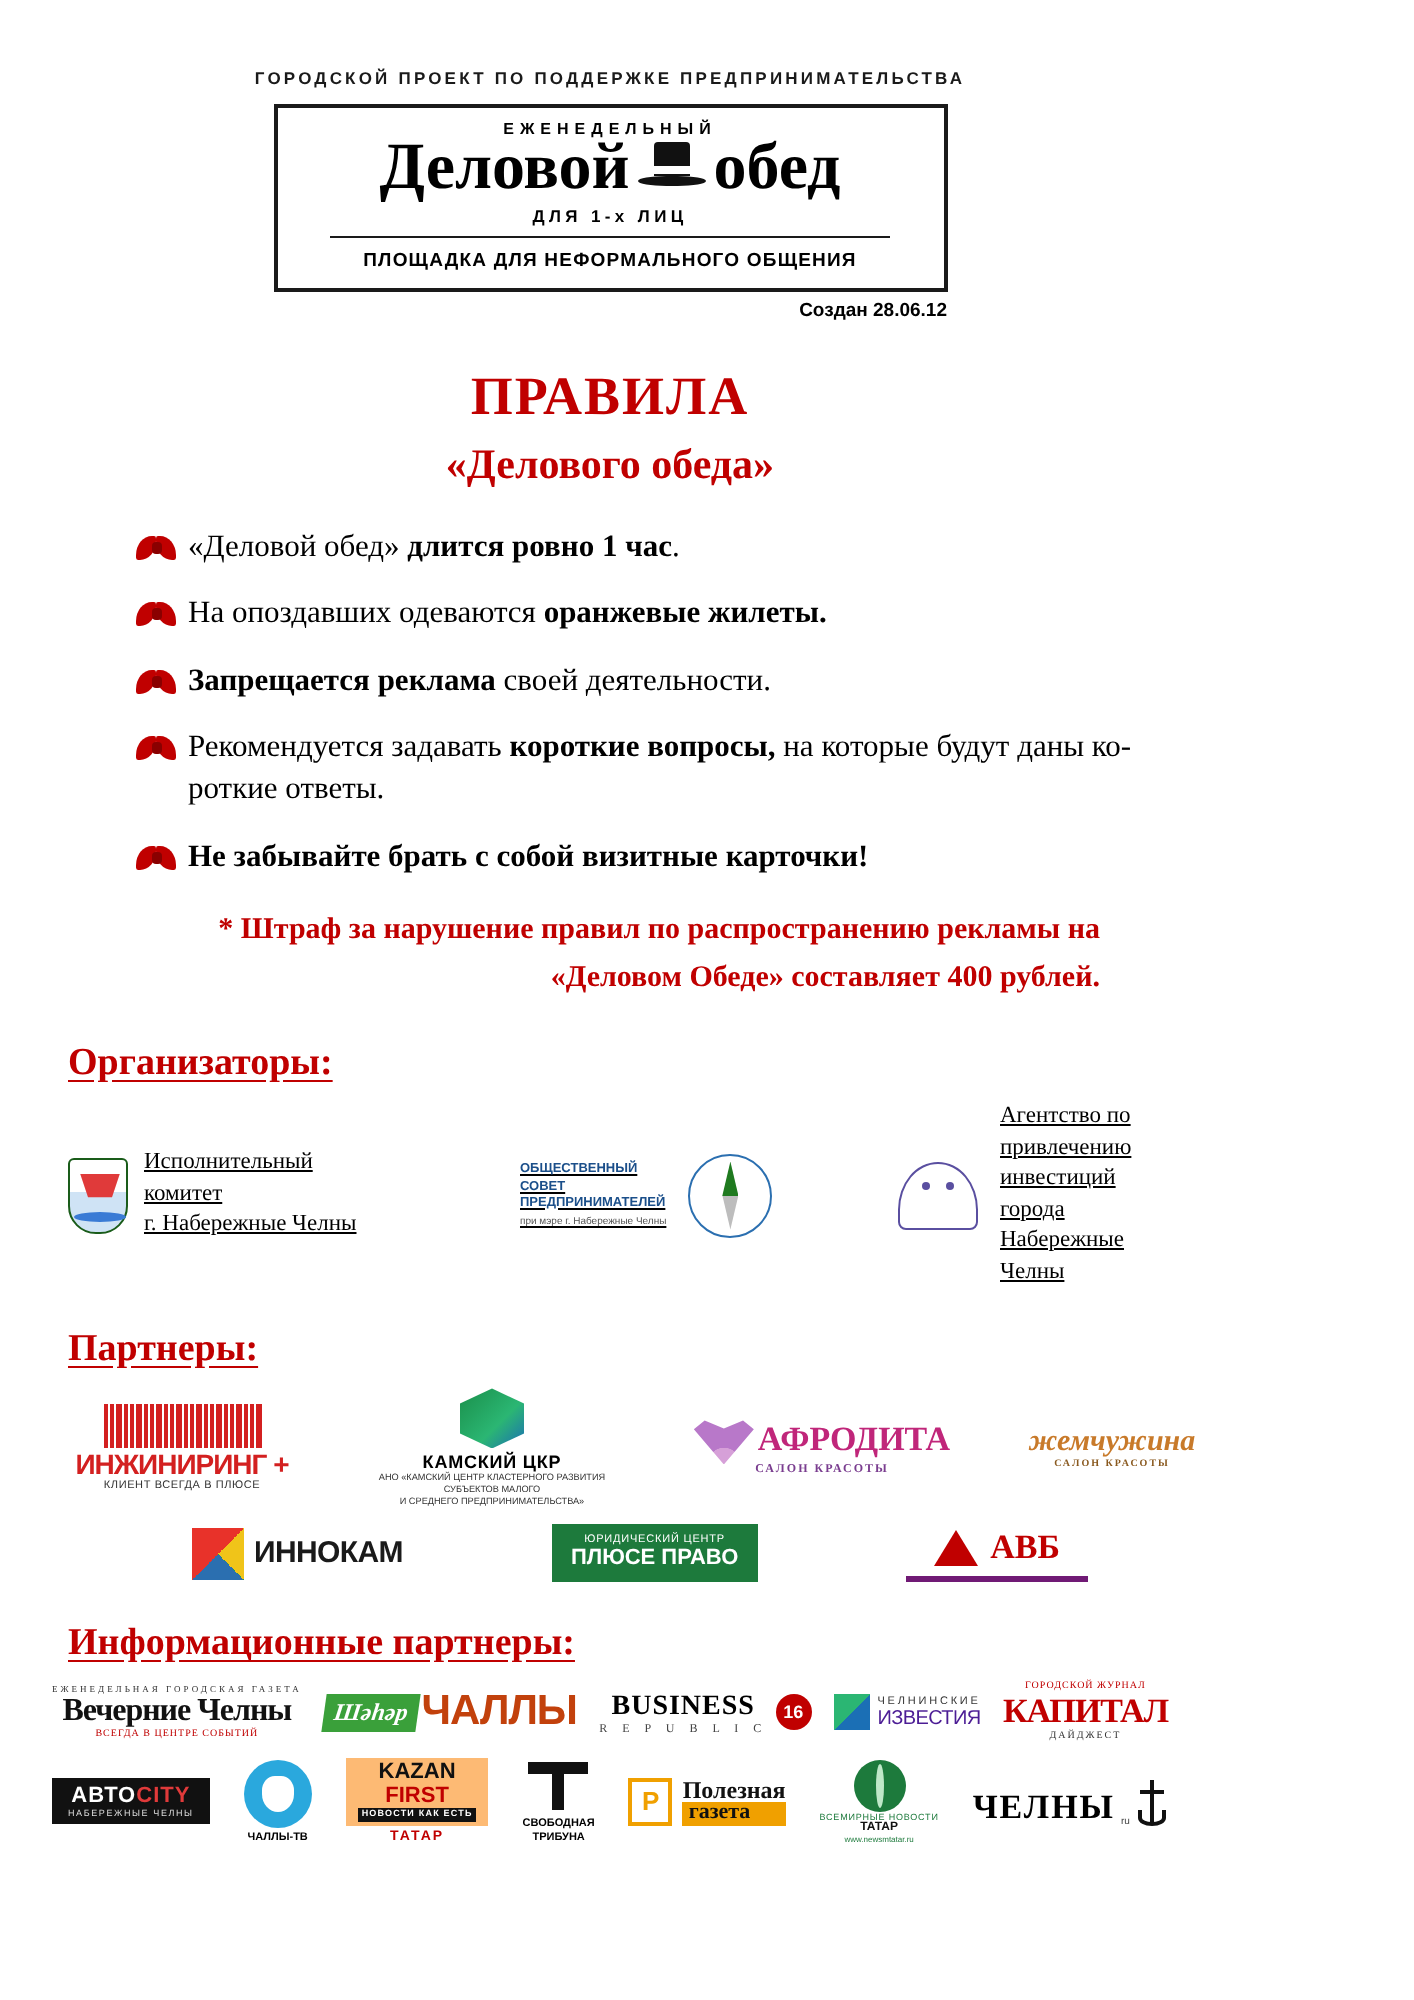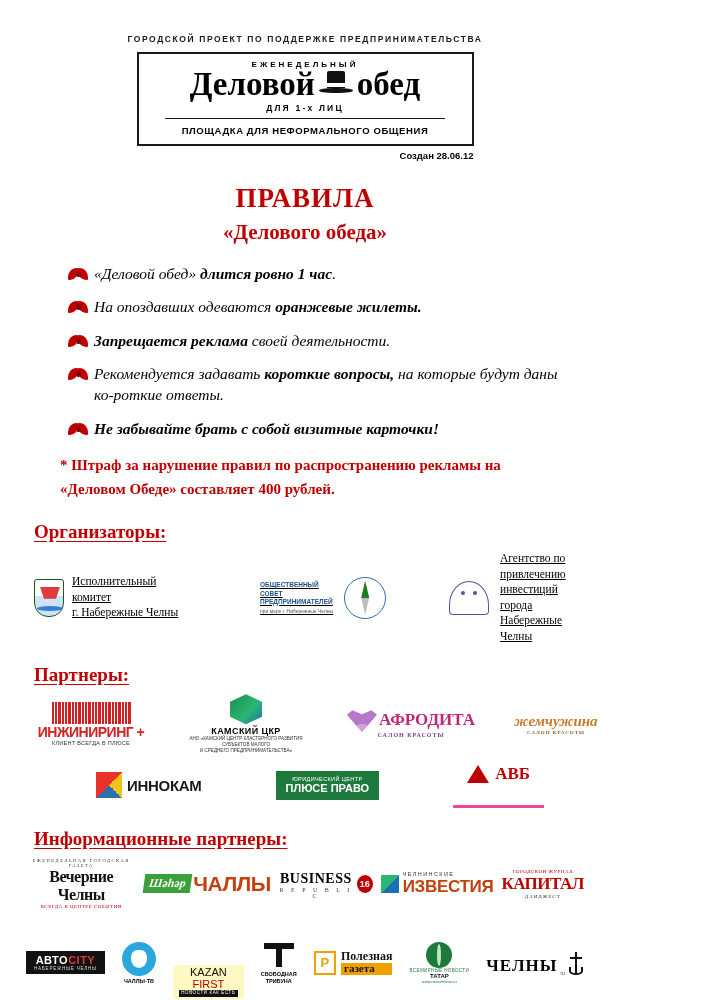--- a/index.html
+++ b/index.html
@@ -123,21 +123,20 @@
     color: #c00000;
     font-weight: bold;
     font-size: 21px;
     margin-top: 6px;
   }
 
   
   .rules {
     margin: 18px 0 0 0;
     padding: 0 40px 0 68px;
-    font-style: italic;
   }
   .rule {
     display: flex;
     align-items: flex-start;
     margin-bottom: 12px;
     font-size: 15.5px;
     line-height: 1.38;
   }
   .bullet {
     flex: 0 0 26px;
@@ -153,21 +152,21 @@
   }
   .bullet .bow-l { left: 0; border-radius: 80% 10% 80% 10%; }
   .bullet .bow-r { left: 10px; border-radius: 10% 80% 10% 80%; }
   .bullet .knot {
     position: absolute; left: 8px; top: 5px;
     width: 5px; height: 6px; background: #8a0000; border-radius: 2px;
   }
   .rule-text { flex: 1 1 auto; }
   .rule-text b { font-weight: bold; }
   .note {
-    text-align: left;
+    text-align: right;
     color: #c00000;
     font-weight: bold;
     font-size: 15px;
     line-height: 1.6;
     margin-top: 14px;
     padding: 0 60px;
   }
 
   
   .sec-head {
@@ -332,21 +331,21 @@
   .vashe .t2 { font-size: 11px; font-weight: bold; }
 
   .avb {
     background:#fff; border: none; padding: 2px 14px; display:flex; align-items:center; gap:6px;
   }
   .avb .tri {
     width: 0; height: 0; border-left: 11px solid transparent; border-right: 11px solid transparent;
     border-bottom: 18px solid #c00000;
   }
   .avb .t { font-family:"Liberation Serif",serif; font-weight:bold; font-size:17px; color:#c00000; }
-  .avb-wrap { border-bottom: 3px solid #ec4899; padding-bottom:19px; }
+  .avb-wrap { border-bottom: 3px solid #701a75; padding-bottom:2px; }
 
   
   .iprow {
     display: flex; align-items: center; justify-content: space-between; gap: 8px;
     margin-bottom: 8px; padding: 0 26px;
   }
   .vech {
     text-align:center; font-family:"Liberation Serif",serif;
   }
   .vech .t1 { font-size: 4.5px; letter-spacing:1.5px; color:#333;}
@@ -374,21 +373,21 @@
     display:flex; align-items:center; justify-content:center;
   }
 
   .izv { display:flex; align-items:center; gap:4px;}
   .izv .sq {
     width: 18px; height:18px;
     background: linear-gradient(135deg,#2bb673 50%, #1b6fb5 50%);
   }
   .izv .txt { font-family:"Liberation Sans",sans-serif; }
   .izv .t1 { font-size:5.5px; letter-spacing:1.4px; color:#333; }
-  .izv .t2 { font-size:17px; font-weight:bold; color:#c2410c; letter-spacing:-0.3px;}
+  .izv .t2 { font-size:10px; font-weight:normal; color:#4c1d95; letter-spacing:-0.3px;}
 
   .kap { text-align:center; font-family:"Liberation Serif",serif; }
   .kap .t1 { font-size:5px; color:#c00000; letter-spacing:0.5px;}
   .kap .t2 { font-size:17px; font-weight:bold; color:#c00000; letter-spacing:-0.5px;}
   .kap .t3 { font-size:5px; color:#333; letter-spacing:1px;}
 
   .autocity {
     background:#111; color:#fff; padding:3px 8px; text-align:center; font-family:"Liberation Sans",sans-serif;
   }
   .autocity .t1 { font-size:11px; font-weight:bold; letter-spacing:0.5px;}
@@ -401,24 +400,23 @@
     position: relative;
   }
   .chtv .ball:after {
     content:''; position:absolute; left:9px; top:8px; width:16px; height:18px;
     background:#fff; border-radius: 40% 40% 50% 50%;
   }
   .chtv .lbl { font-family:"Liberation Sans",sans-serif; font-size:5.5px; font-weight:bold; margin-top:2px;}
 
   .kazan { text-align:center; }
   .kazan .box {
-    background:#fef9c3; padding:2px 6px; display:inline-block;
-    font-family:"Liberation Sans",sans-serif; font-weight:normal; font-size:11px; color:#111;
+    background:#fdba74; padding:2px 6px; display:inline-block;
+    font-family:"Liberation Sans",sans-serif; font-weight:bold; font-size:11px; color:#111;
     line-height:1.05;
-    margin-top:48px;
   }
   .kazan .first { color:#c00000; }
   .kazan .sub { font-size:4.5px; background:#111; color:#fff; display:block; padding:1px 2px; letter-spacing:0.6px;}
   .kazan .tat { font-family:"Liberation Sans",sans-serif; font-size:7px; font-weight:bold; color:#c00000; margin-top:2px; letter-spacing:1px;}
 
   .svob { text-align:center; }
   .svob .mark {
     width: 30px; height: 28px; margin: 0 auto; position: relative;
   }
   .svob .mark .bar { position:absolute; left:0; top:2px; width:30px; height:6px; background:#111;}

